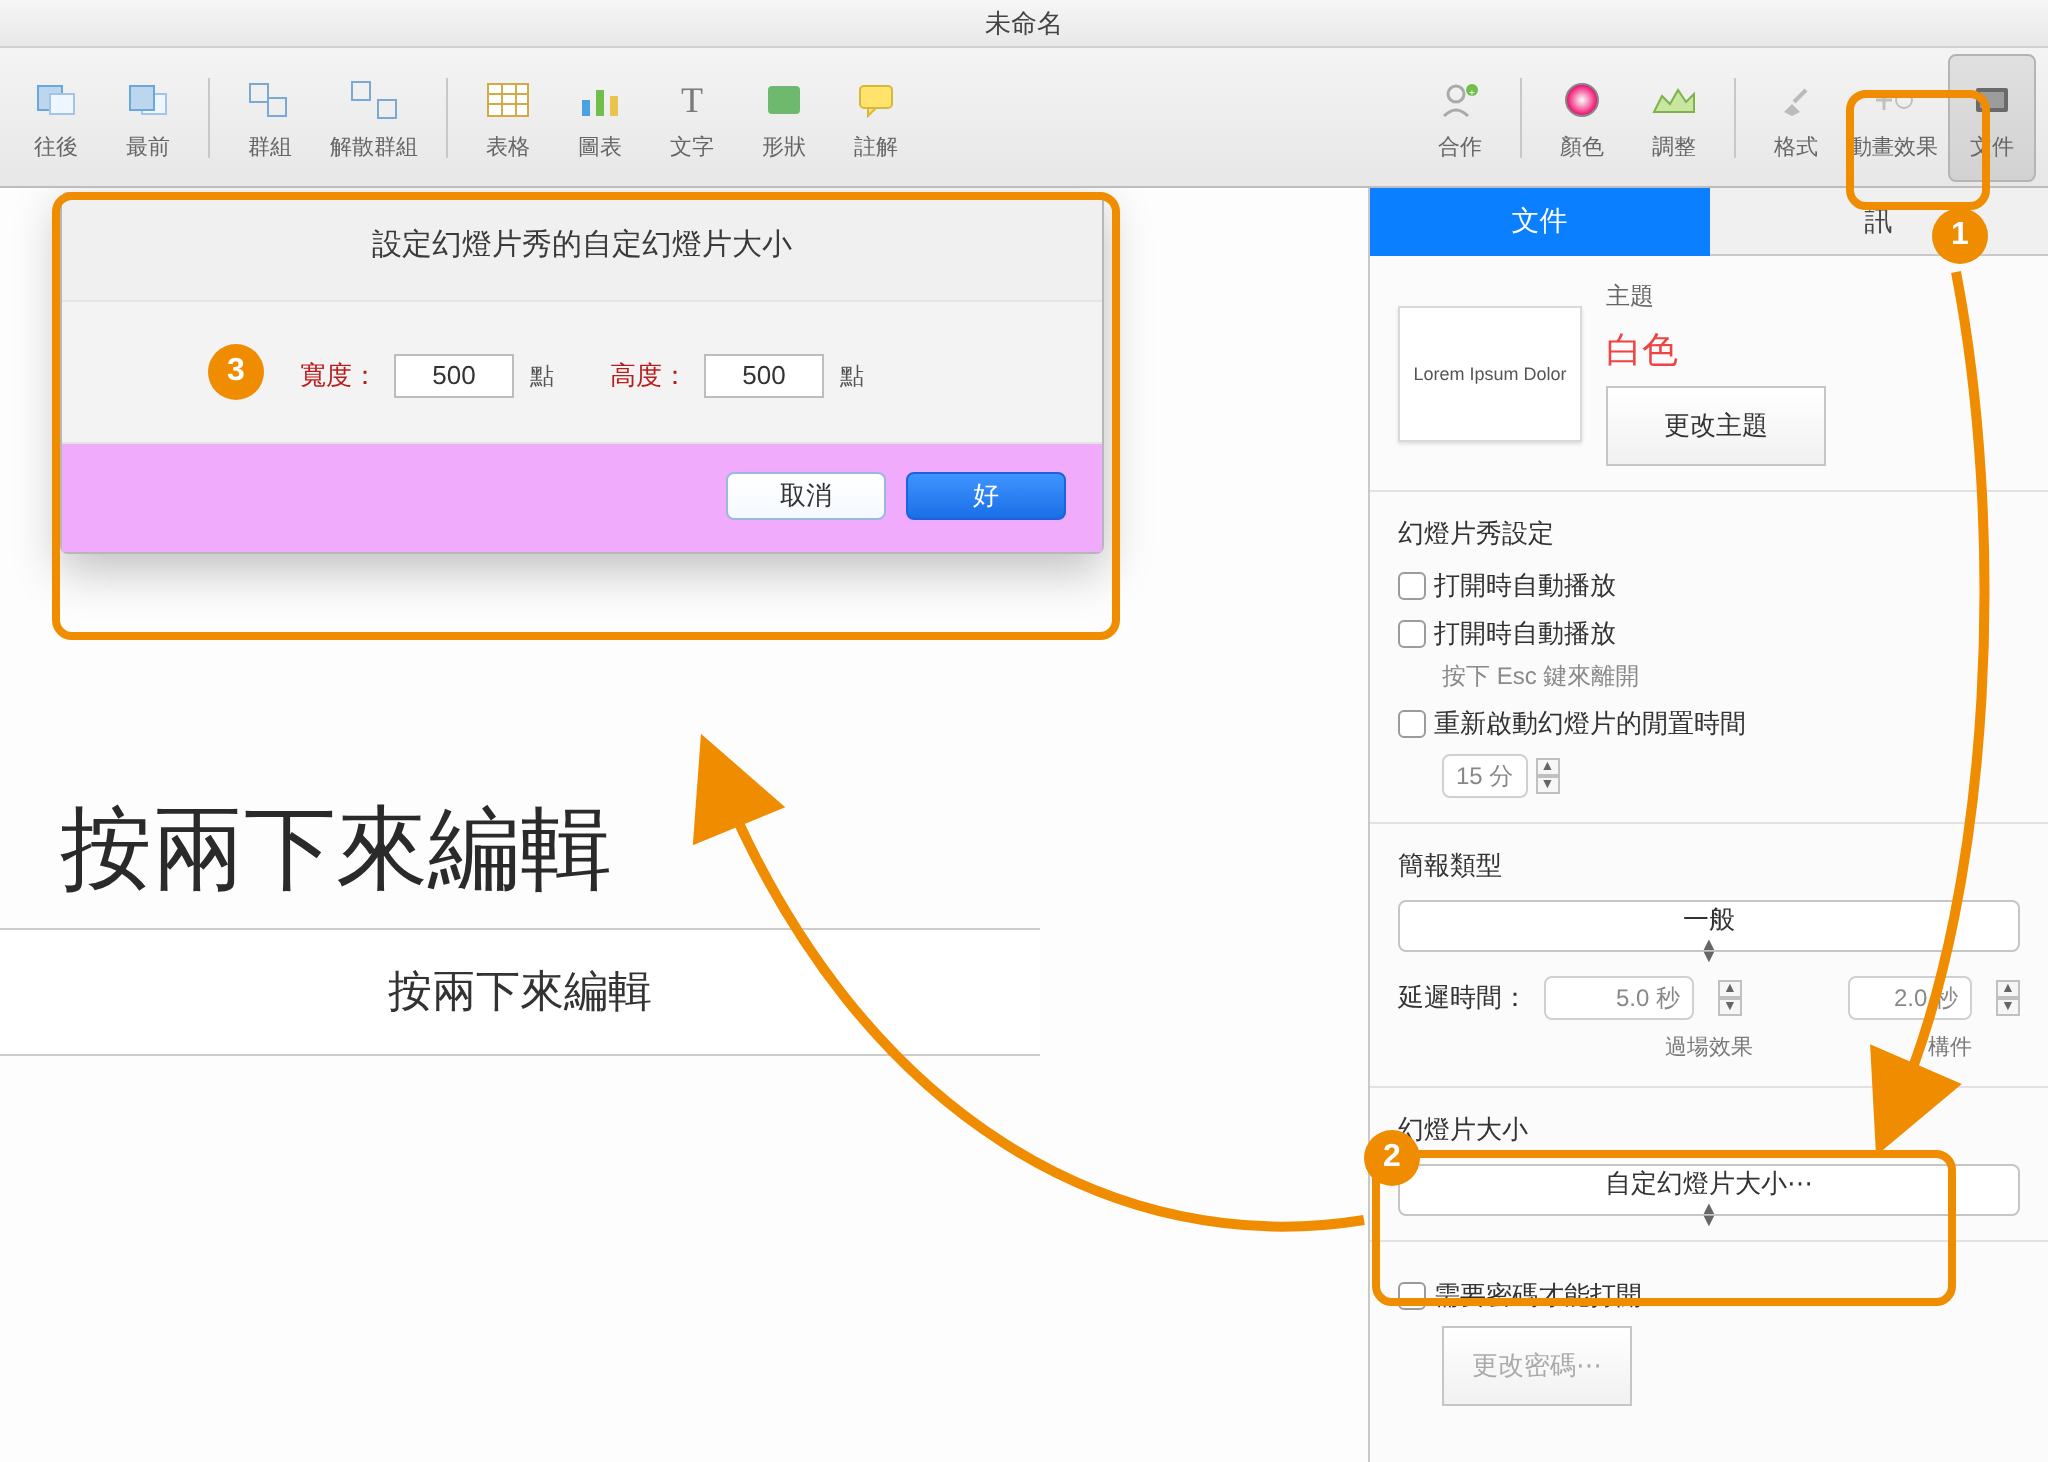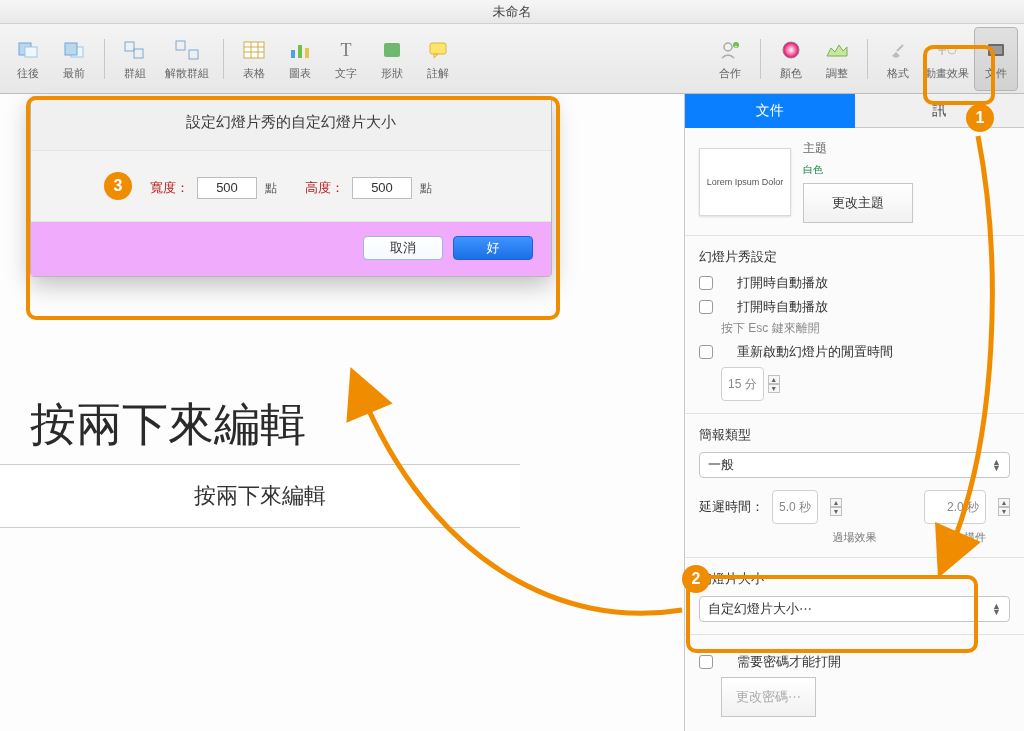--- a/index.html
+++ b/index.html
@@ -29,32 +29,32 @@
   .tab { flex:1; display:flex; align-items:center; justify-content:center; font-size:14px; border-bottom:1px solid #c9c9c9; }
   .tab.active { background:#0a7fff; color:#fff; border-bottom:1px solid #0a7fff; }
   .tab:not(.active){ background:#f0f0f0; color:#444; }
 
   .panel { padding:12px 14px; border-bottom:1px solid #e2e2e2; }
   .theme-row { display:flex; gap:12px; align-items:center; }
   .theme-thumb { width:92px; height:68px; background:#fff; border:1px solid #d9d9d9; box-shadow:0 1px 2px rgba(0,0,0,.12); display:flex; flex-direction:column; align-items:center; justify-content:center; font-size:8px; color:#777; }
   .theme-thumb .tt { font-size:9px; color:#555; }
   .theme-info { display:flex; flex-direction:column; gap:6px; flex:1; }
   .theme-info .hdr { font-size:12px; color:#666; }
-  .theme-info .val { font-size:10px; color:#15803d; }
+  .theme-info .val { font-size:18px; color:#ef4444; }
   .btn { display:inline-flex; align-items:center; justify-content:center; height:40px; padding:4px 14px; border:1px solid #c6c6c6; border-radius:0; background:linear-gradient(#ffffff,#f1f1f1); font-size:13px; color:#333; }
 
   .section-title { font-size:13px; color:#333; font-weight:500; margin-bottom:8px; }
-  .chk-row { display:flex; align-items:center; gap:24px; margin:6px 0;font-family:Liberation Mono, monospace; }
+  .chk-row { display:flex; align-items:center; gap:4px; margin:6px 0;font-family:Liberation Mono, monospace; }
   .chk { width:14px; height:14px; border:1px solid #9b9b9b; border-radius:3px; background:#fff; flex-shrink:0; }
   .hint { font-size:12px; color:#8a8a8a; margin-left:22px; margin-top:-2px; margin-bottom:4px; }
-  .mini-field { display:inline-flex; align-items:center; border:1px solid #d0d0d0; border-radius:4px; background:#fff; height:22px; padding:16px 6px; font-size:12px; color:#888; gap:4px; }
+  .mini-field { display:inline-flex; align-items:center; border:1px solid #d0d0d0; border-radius:4px; background:#fff; height:22px; padding:4px 6px; font-size:12px; color:#888; gap:4px; }
   .stepper { display:inline-flex; flex-direction:column; margin-left:4px; }
   .stepper span { width:12px; height:9px; border:1px solid #c0c0c0; background:#f6f6f6; font-size:7px; line-height:7px; text-align:center; color:#666; }
 
-  .select { display:flex; align-items:center; justify-content:space-between; border:1px solid #c6c6c6; border-radius:4px; background:#fff; height:26px; padding:0 8px; width:100%; }
+  .select { display:flex; align-items:center; justify-content:space-between; border:1px solid #c6c6c6; border-radius:4px; background:#fff; height:26px; padding:0 8px; width:100%;flex-direction:column; }
   .select .caret { font-size:9px; color:#666; display:flex; flex-direction:column; line-height:6px; }
 
   .row { display:flex; align-items:center; gap:8px; }
   .sublabel { font-size:11px; color:#7a7a7a; text-align:center; margin-top:4px; }
 
   
   .dialog-shadow { position:absolute; left:30px; top:2px; width:522px; background:#f2f2f2; border:1px solid #b7b7b7; border-radius:4px; box-shadow:0 8px 24px rgba(0,0,0,.25); z-index:5; }
   .dialog-title { text-align:center; padding:16px 10px 18px; font-size:15px; color:#3a3a3a; border-bottom:1px solid #e4e4e4; background:#f0f0f0; }
   .dialog-body { padding:26px 10px 22px; display:flex; justify-content:center; gap:28px; background:#f3f3f3; }
   .field { display:flex; align-items:center; gap:8px; }
@@ -322,21 +322,21 @@
       <div class="section-title">簡報類型</div>
       <div class="select">
         <span>一般</span>
         <span class="caret">
             <span>▲</span>
             <span>▼</span>
           </span>
       </div>
       <div class="row" style="margin-top:12px">
         <span>延遲時間：</span>
-        <span class="mini-field" style="width:46px;justify-content:flex-end">5.0 秒</span>
+        <span class="mini-field" style="width:75px;justify-content:flex-end">5.0 秒</span>
         <span class="stepper">
             <span>▲</span>
             <span>▼</span>
           </span>
         <span style="flex:1"></span>
         <span class="mini-field" style="width:62px;justify-content:flex-end">2.0 秒</span>
         <span class="stepper">
             <span>▲</span>
             <span>▼</span>
           </span>

